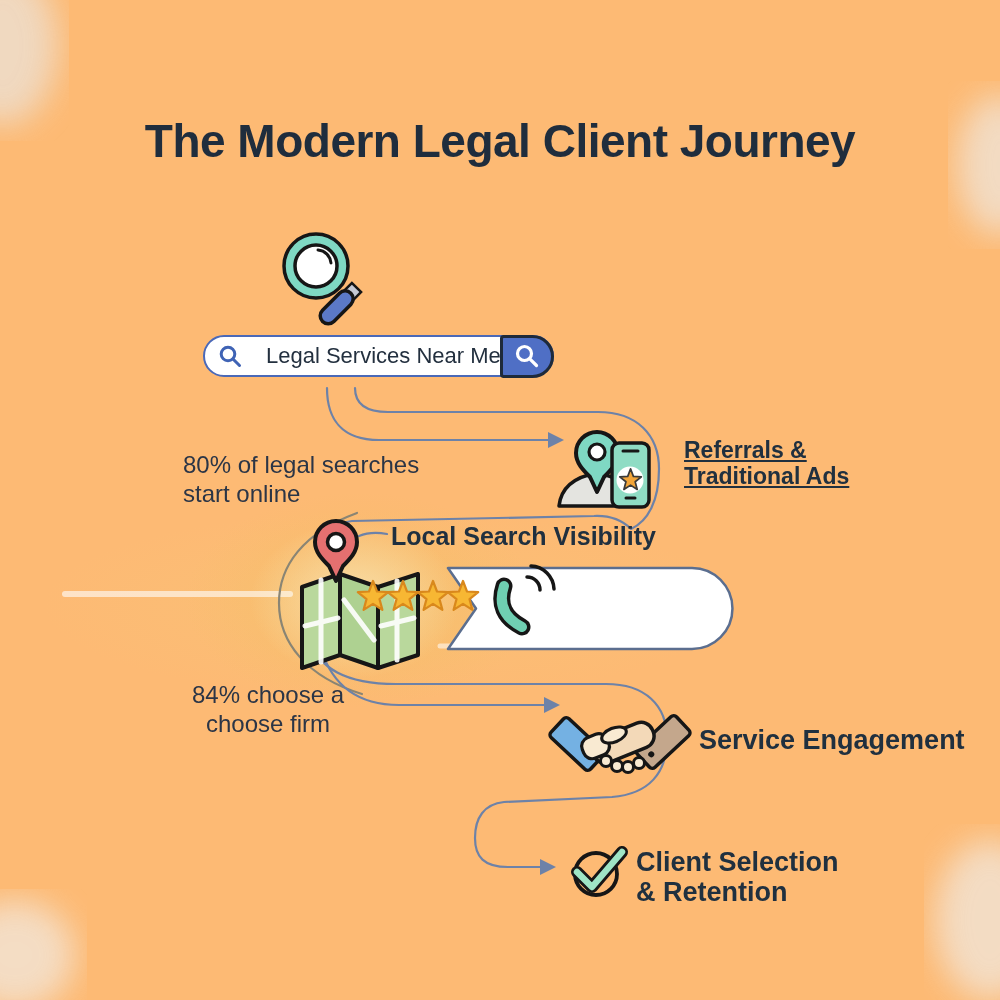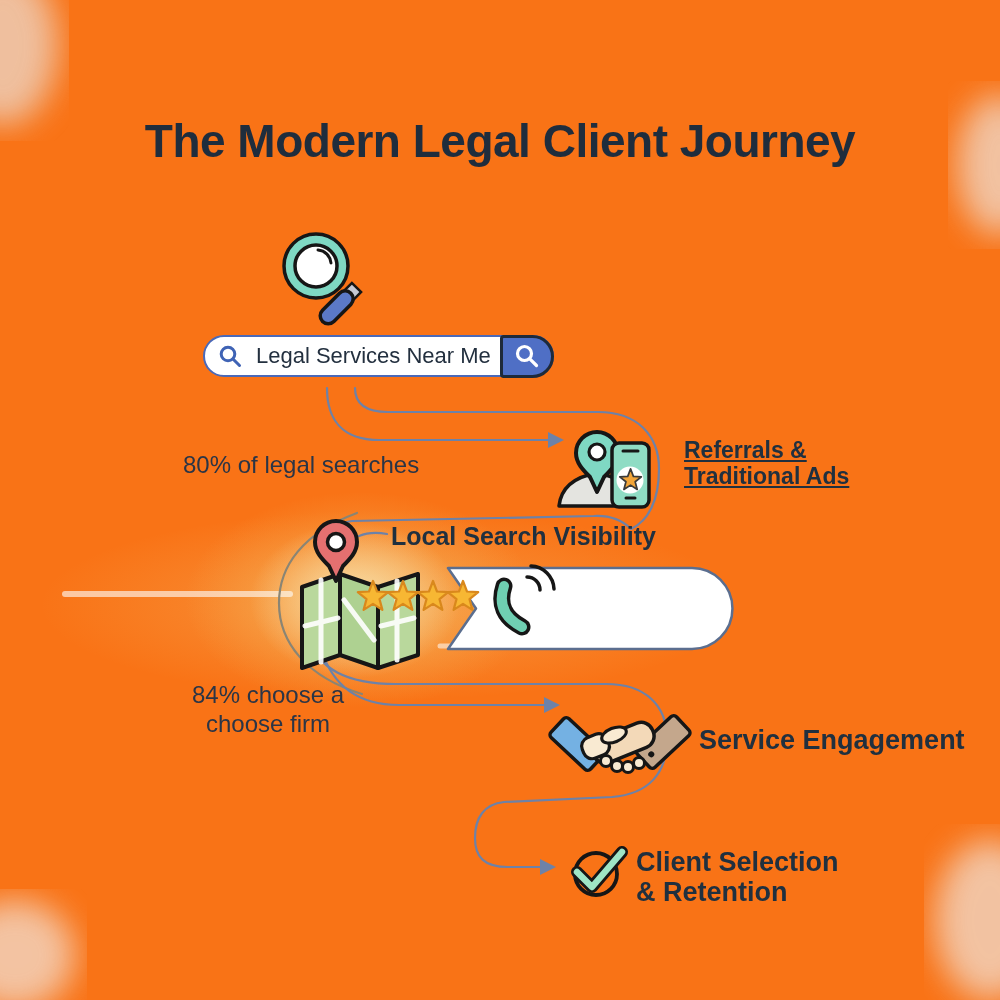--- a/index.html
+++ b/index.html
@@ -1,34 +1,34 @@
 <!DOCTYPE html>
 <html><head>
 <meta charset="utf-8">
 <style>
   html,body{margin:0;padding:0;background:#ffffff;}
-  .canvas{position:relative;width:1000px;height:1000px;background:#f97316;overflow:hidden;
+  .canvas{position:relative;width:1000px;height:1000px;background:#fdba74;overflow:hidden;
           font-family:"Liberation Sans",sans-serif;color:#223042;}
   svg{display:block;}
   #scene{position:absolute;left:0;top:0;z-index:1;}
   .txt{position:absolute;z-index:3;}
   .title{left:0;right:0;top:114px;text-align:center;font-size:46px;font-weight:700;
          color:#1f2d3d;letter-spacing:-0.5px;}
   .stat{font-size:24px;font-weight:400;color:#2b3546;line-height:1.22;margin-left:20px;}
   .lbl{font-weight:700;color:#20303f;}
   .lbl-referrals{left:684px;top:437px;font-size:23px;line-height:1.13;text-decoration:underline;}
   .lbl-visibility{left:391px;top:522px;font-size:25px;}
   .lbl-contact{left:562px;top:581px;font-size:24px;line-height:1.1;}
   .lbl-engagement{left:699px;top:725px;font-size:27px;}
   .lbl-retention{left:636px;top:848px;font-size:27px;line-height:1.1;}
   .stat-online{left:163px;top:450px;}
   .stat-local{left:148px;top:680px;width:200px;text-align:center;}
   .searchbar{left:203px;top:335px;width:351px;height:42px;background:#ffffff;
              border:2.5px solid #4a69b8;border-radius:23px;box-sizing:border-box;
-             display:flex;align-items:center;padding-left:13px;gap:13px;z-index:3;position:absolute;}
+             display:flex;align-items:center;padding-left:13px;gap:23px;z-index:3;position:absolute;}
   .search-text{font-size:22px;color:#23303f;white-space:nowrap;}
   .search-btn{position:absolute;right:-2px;top:-2.5px;bottom:-2.5px;width:54px;
               background:#4f6fc5;border:3px solid #1e2a3a;border-radius:4px 23px 23px 4px;
               box-sizing:border-box;display:flex;align-items:center;justify-content:center;}
 </style>
 </head>
 <body>
 
 <div class="canvas">
 
@@ -185,20 +185,21 @@
     <div class="search-btn">
       <svg width="26" height="26" viewBox="0 0 26 26">
         <circle cx="10.5" cy="10.5" r="7" fill="none" stroke="#ffffff" stroke-width="3.2"></circle>
         <line x1="15.8" y1="15.8" x2="22.5" y2="22.5" stroke="#ffffff" stroke-width="3.2" stroke-linecap="round"></line>
       </svg>
     </div>
   </div>
 
   <div class="txt stat stat-online">
     <div>80% of legal searches</div>
+    <div>start online</div>
   </div>
   <div class="txt stat stat-local">
     <div>84% choose a</div>
     <div>choose firm</div>
   </div>
 
   <div class="txt lbl lbl-referrals">
     <div>Referrals &amp;</div>
     <div>Traditional Ads</div>
   </div>

